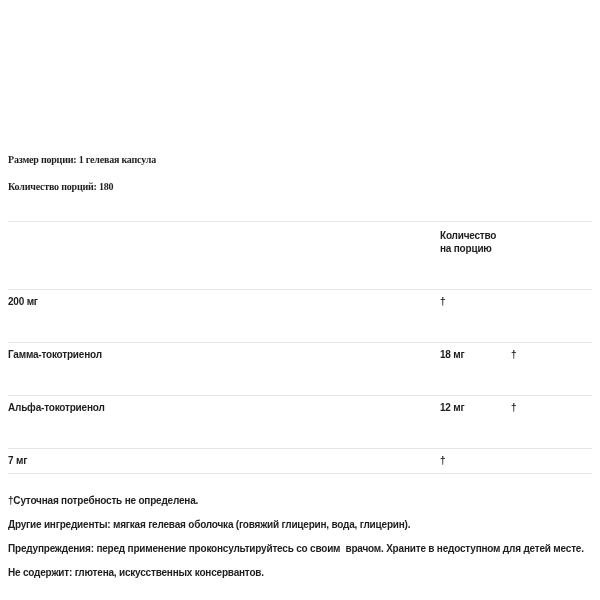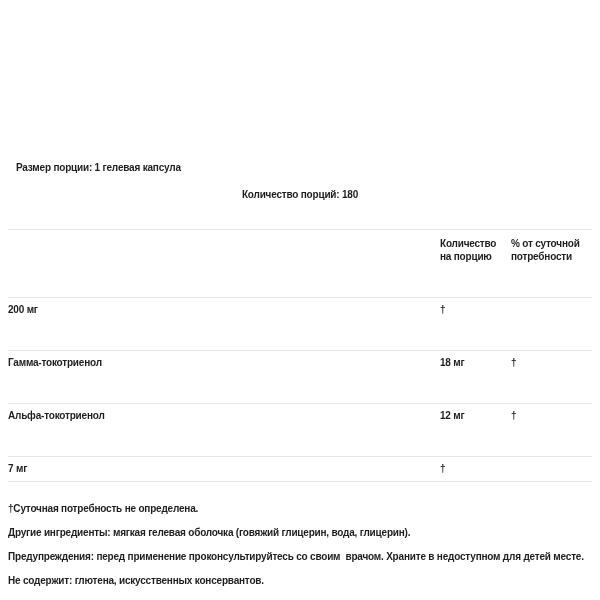--- a/index.html
+++ b/index.html
@@ -17,25 +17,25 @@
     font-weight: 700;
     letter-spacing: -0.2px;
     line-height: 13px;
   }
   .sheet {
     padding: 153px 8px 0 8px;
     width: 584px;
     box-sizing: content-box;
   }
   .serving-line {
-    margin: 8px;
+    margin: 0;
+    font-family: Liberation Serif, serif;
   }
   .serving-line + .serving-line {
     margin-top: 14px;
-    text-align: center;
   }
   .facts-table {
     margin-top: 8px;
     border-bottom: 1px solid #e7e7e7;
   }
   .t-row {
     display: grid;
     grid-template-columns: 1fr 71px 81px;
     align-items: center;
     border-top: 1px solid #e7e7e7;
@@ -66,22 +66,20 @@
 
   <p class="serving-line">Размер порции: 1 гелевая капсула</p>
   <p class="serving-line">Количество порций: 180</p>
 
   <div class="facts-table">
 
     <div class="t-row header">
       <div class="cell name"></div>
       <div class="cell">Количество
 на порцию</div>
-      <div class="cell">% от суточной
-потребности</div>
     </div>
 
 
     <div class="t-row">
       <div class="cell">200 мг</div>
       <div class="cell">†</div>
     </div>
 
     <div class="t-row">
       <div class="cell name">Гамма-токотриенол</div>

